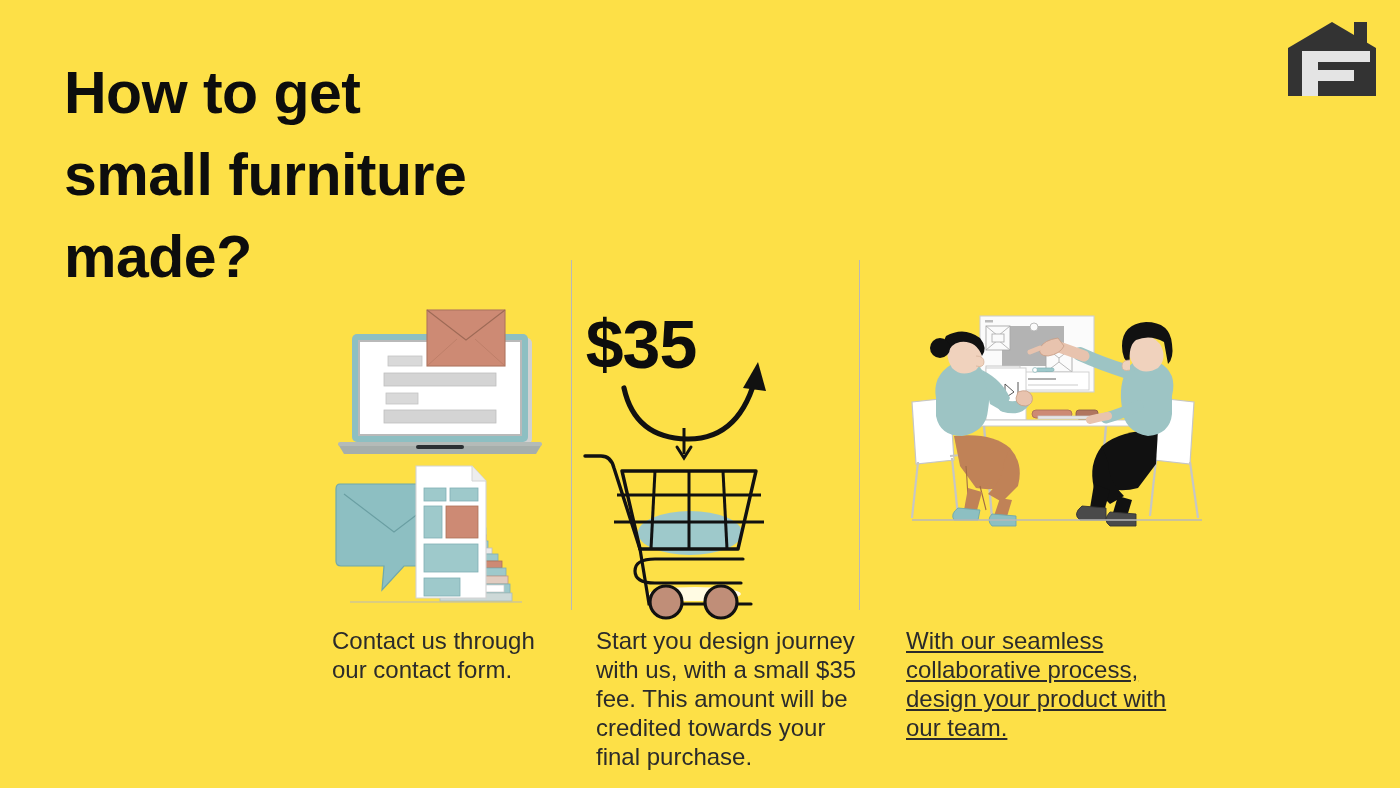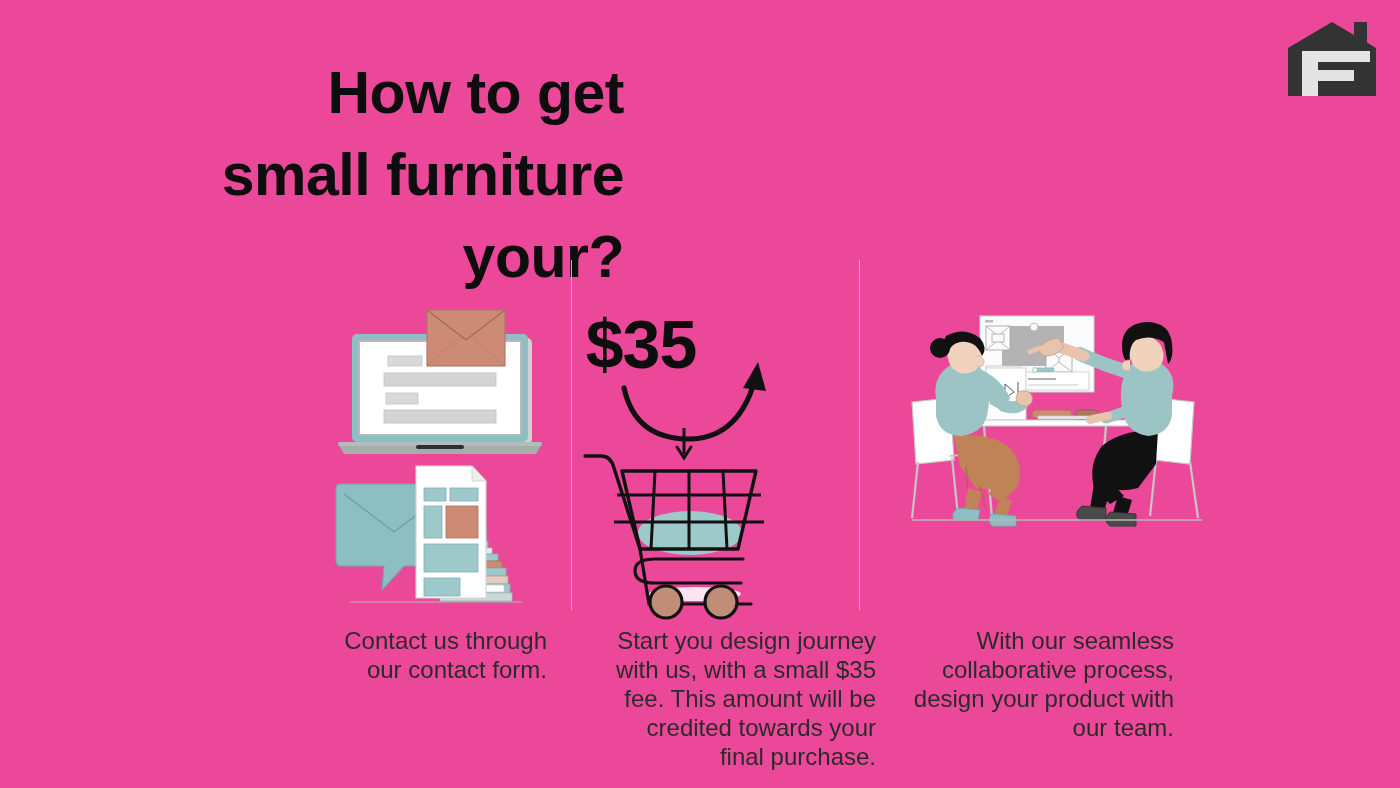--- a/index.html
+++ b/index.html
@@ -15,22 +15,21 @@
     background: #ebebeb;
     font-family: "Liberation Sans", sans-serif;
     position: relative;
   }
 
   .slide {
     position: absolute;
     inset: 0;
     width: 1400px;
     height: 788px;
-    background: #ec4899;
-    text-align: right;
+    background: #fde047;
   }
 
   
   .logo {
     position: absolute;
     top: 18px;
     left: 1284px;
     width: 96px;
     height: 82px;
   }
@@ -74,21 +73,21 @@
 
   .caption {
     position: absolute;
     font-size: 24px;
     line-height: 29px;
     color: #2b2b2b;
     font-family: "Liberation Sans", sans-serif;
   }
   .cap-1 { left: 332px; top: 626px; width: 215px; }
   .cap-2 { left: 596px; top: 626px; width: 280px; }
-  .cap-3 { left: 906px; top: 626px; width: 268px; }
+  .cap-3 { left: 906px; top: 626px; width: 268px; text-decoration: underline; }
 
   svg { display: block; overflow: visible; }
 </style>
 </head>
 <body>
 
 <div class="slide">
 
   <div class="logo">
     <svg width="96" height="82" viewBox="0 0 96 82">
@@ -99,21 +98,21 @@
 
       <path d="M18 33 L86 33 L86 44 L34 44 L34 52 L70 52 L70 63 L34 63 L34 78 L18 78 Z" fill="#ebebeb" opacity="0.96"></path>
 
       <path d="M18 33 L26 40 L26 78 L18 78 Z" fill="#e4e4e4" opacity="0.55"></path>
     </svg>
   </div>
 
   <h1 class="headline">
     <span class="hl-line">How to get</span>
     <span class="hl-line">small furniture</span>
-    <span class="hl-line">your?</span>
+    <span class="hl-line">made?</span>
   </h1>
 
   <div class="divider d1"></div>
   <div class="divider d2"></div>
 
   <div class="col col-1">
 
     <div class="art art-1">
       <svg width="225" height="310" viewBox="0 0 225 310">
 

